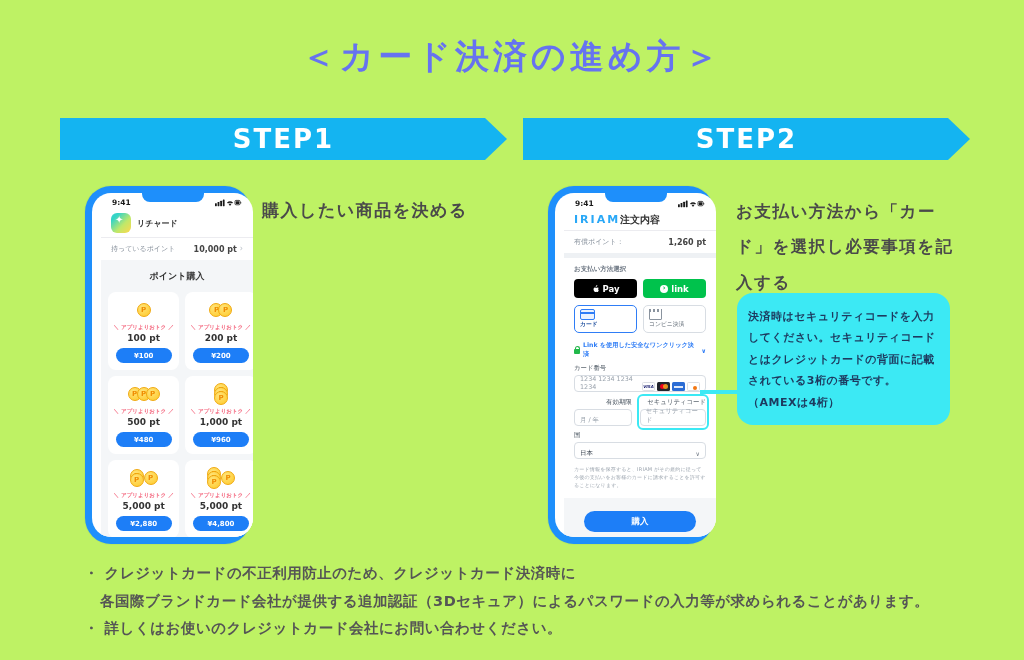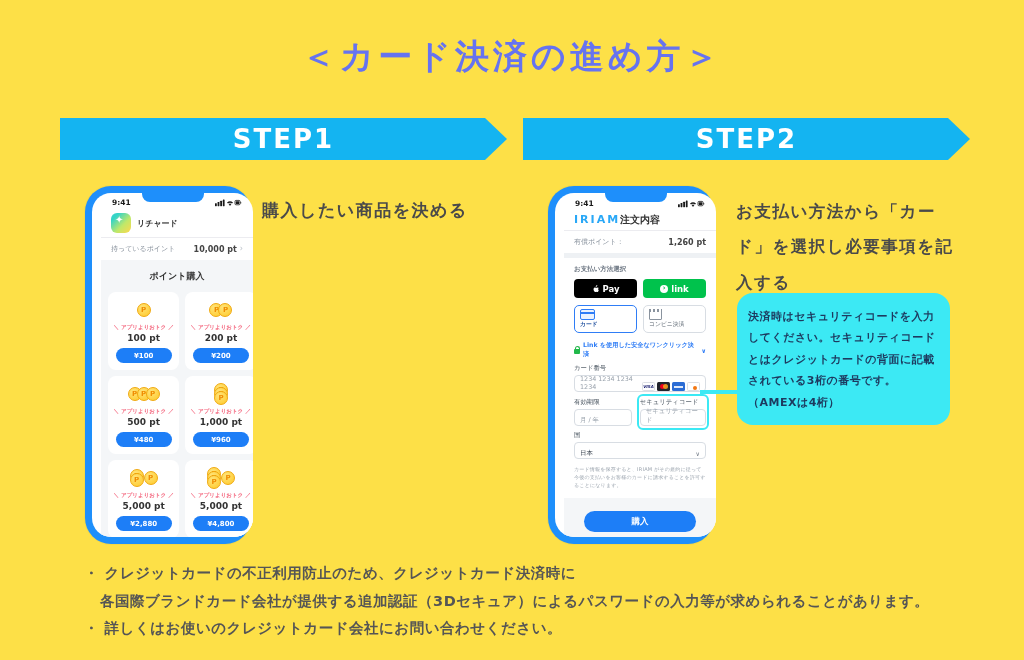--- a/index.html
+++ b/index.html
@@ -1,16 +1,16 @@
 <!DOCTYPE html>
 <html><head>
 <meta charset="utf-8">
 <style>
   html,body{margin:0;padding:0;background:#fff;}
-  #canvas{position:relative;width:1024px;height:660px;background:#fde047;overflow:hidden;
+  #canvas{position:relative;width:1024px;height:660px;background:#bef264;overflow:hidden;
           font-family:"DejaVu Sans","Liberation Sans",sans-serif;}
 
   
   .page-title{position:absolute;top:34px;left:0;width:100%;text-align:center;
     font-size:34px;font-weight:bold;color:#6673f0;letter-spacing:4px;}
 
   
   .banner{position:absolute;top:118px;height:42px;background:#14b4f1;color:#fff;
     display:flex;align-items:center;justify-content:center;font-size:26px;font-weight:bold;
     letter-spacing:2px;clip-path:polygon(0 0,calc(100% - 22px) 0,100% 50%,calc(100% - 22px) 100%,0 100%);}
@@ -103,21 +103,21 @@
     font-style:italic;display:flex;align-items:center;justify-content:center;}
   .bb.mc{background:#22242c;position:relative;}
   .bb.mc::before{content:"";position:absolute;left:2.5px;top:2px;width:5px;height:5px;border-radius:50%;background:#eb001b;}
   .bb.mc::after{content:"";position:absolute;right:2.5px;top:2px;width:5px;height:5px;border-radius:50%;background:#f79e1b;opacity:.9;}
   .bb.amex{background:#2b6cd4;position:relative;}
   .bb.amex::after{content:"";position:absolute;left:2px;right:2px;top:3.5px;height:2px;background:rgba(255,255,255,.85);}
   .bb.disc{background:#fff;border:.5px solid #dcdfe4;position:relative;}
   .bb.disc::after{content:"";position:absolute;right:2px;top:2.5px;width:4px;height:4px;border-radius:50%;background:#f27712;}
   .halfrow{display:flex;gap:8px;padding:0 10px;margin-top:4px;}
   .halfcol{flex:1;display:flex;flex-direction:column;}
-  .halfcol .flabel{padding:2px 0 2px;}
+  .halfcol .flabel{padding:2px 0 2px;text-align:right;}
   .halfcol .input{margin:0;}
   .cvc-col{position:relative;flex:1.15;}
   .cvc-hl{position:absolute;left:-3px;right:-3px;top:-2px;bottom:-4px;border:2.5px solid #3ce9f4;
     border-radius:6px;z-index:4;pointer-events:none;}
   .select .chevwrap{margin-left:auto;color:#6a7480;}
   .legal{padding:6px 10px 0;font-size:5px;color:#9aa3ad;line-height:1.6;letter-spacing:.2px;}
   .footerband{margin-top:9px;background:#f4f6f8;flex:1;display:flex;justify-content:center;}
   .buy-btn{margin-top:13px;width:112px;height:21px;background:#1d7ef7;color:#fff;border-radius:11px;
     font-size:8.5px;font-weight:bold;display:flex;align-items:center;justify-content:center;}
 

